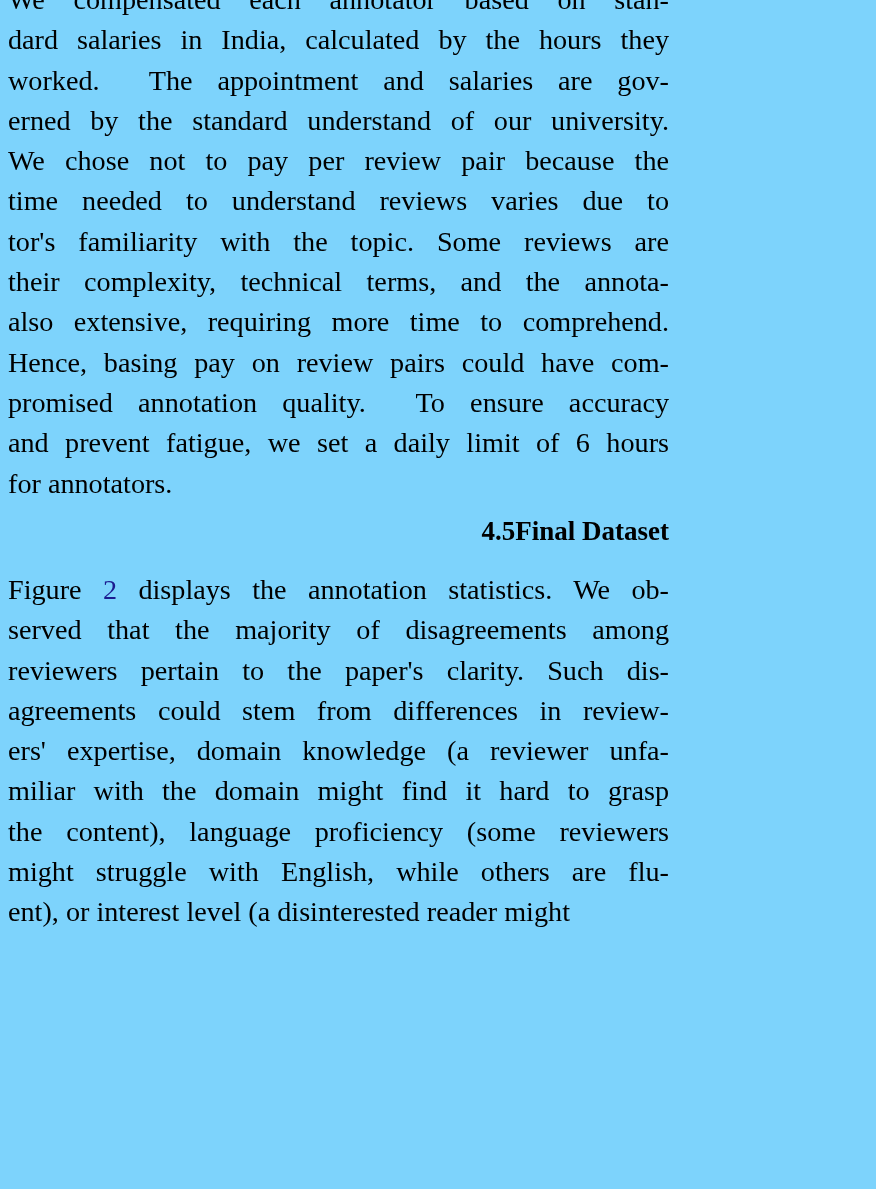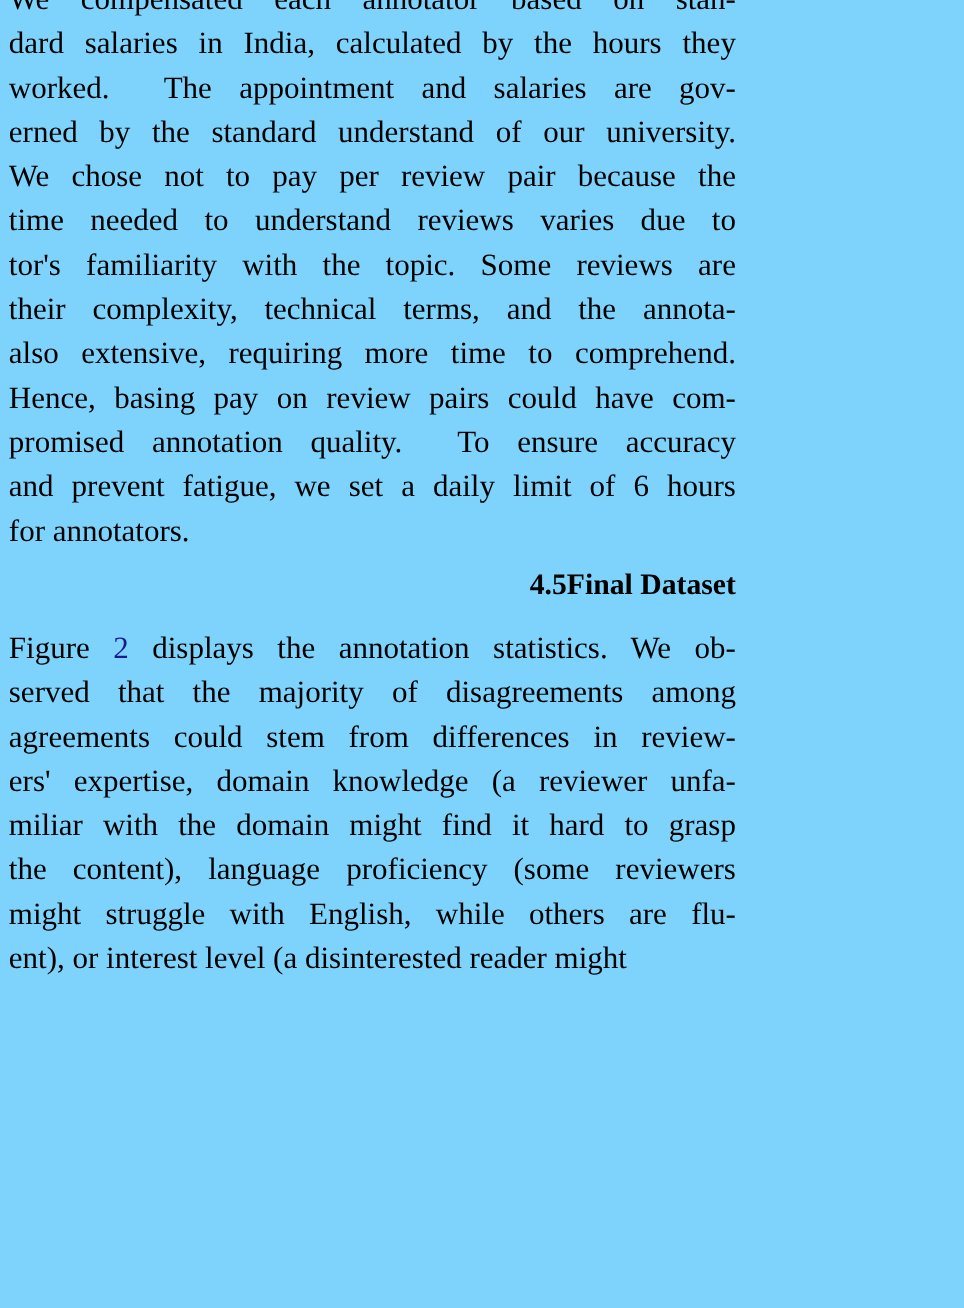--- a/index.html
+++ b/index.html
@@ -131,20 +131,21 @@
     </div>
 
     <h3 class="section-heading">
       <span class="sec-num">4.5</span><span>Final Dataset</span>
     </h3>
 
     <div id="para-final-wrap">
       <p class="body-text">
         <span class="ln"><span>Figure </span><a class="xref" href="#">2</a><span> displays the annotation statistics. We ob-</span></span>
         <span class="ln">served that the majority of disagreements among</span>
+        <span class="ln">reviewers pertain to the paper's clarity. Such dis-</span>
         <span class="ln">agreements could stem from differences in review-</span>
         <span class="ln">ers' expertise, domain knowledge (a reviewer unfa-</span>
         <span class="ln">miliar with the domain might find it hard to grasp</span>
         <span class="ln">the content), language proficiency (some reviewers</span>
         <span class="ln">might struggle with English, while others are flu-</span>
         <span class="ln last">ent), or interest level (a disinterested reader might</span>
       </p>
     </div>
 
   </div>

